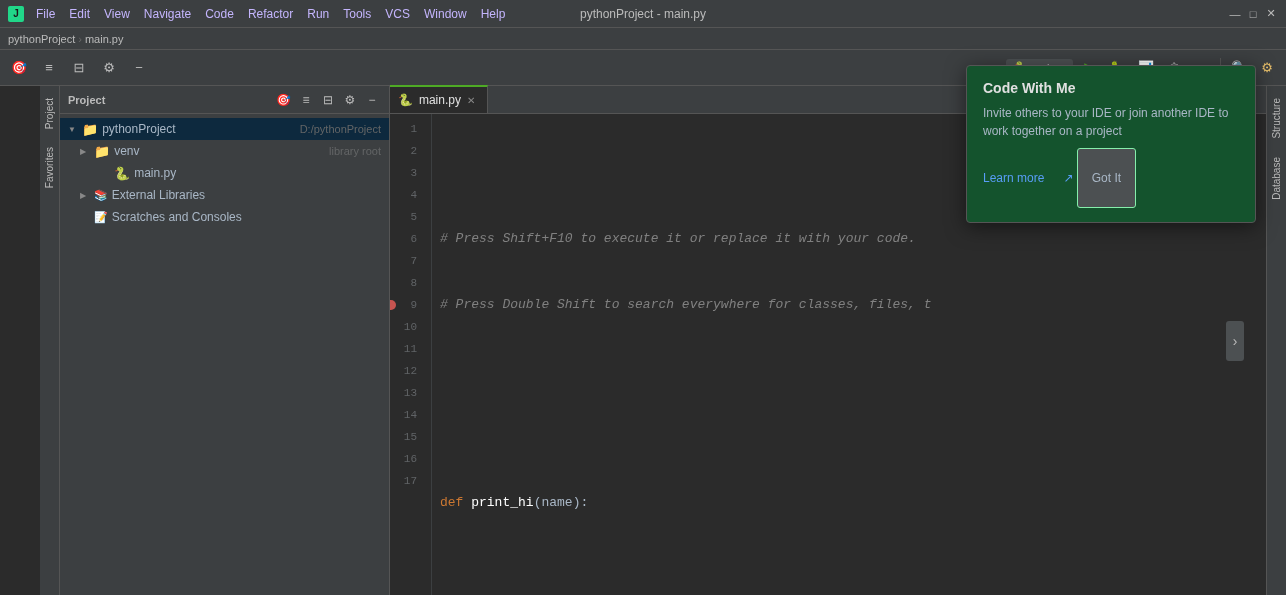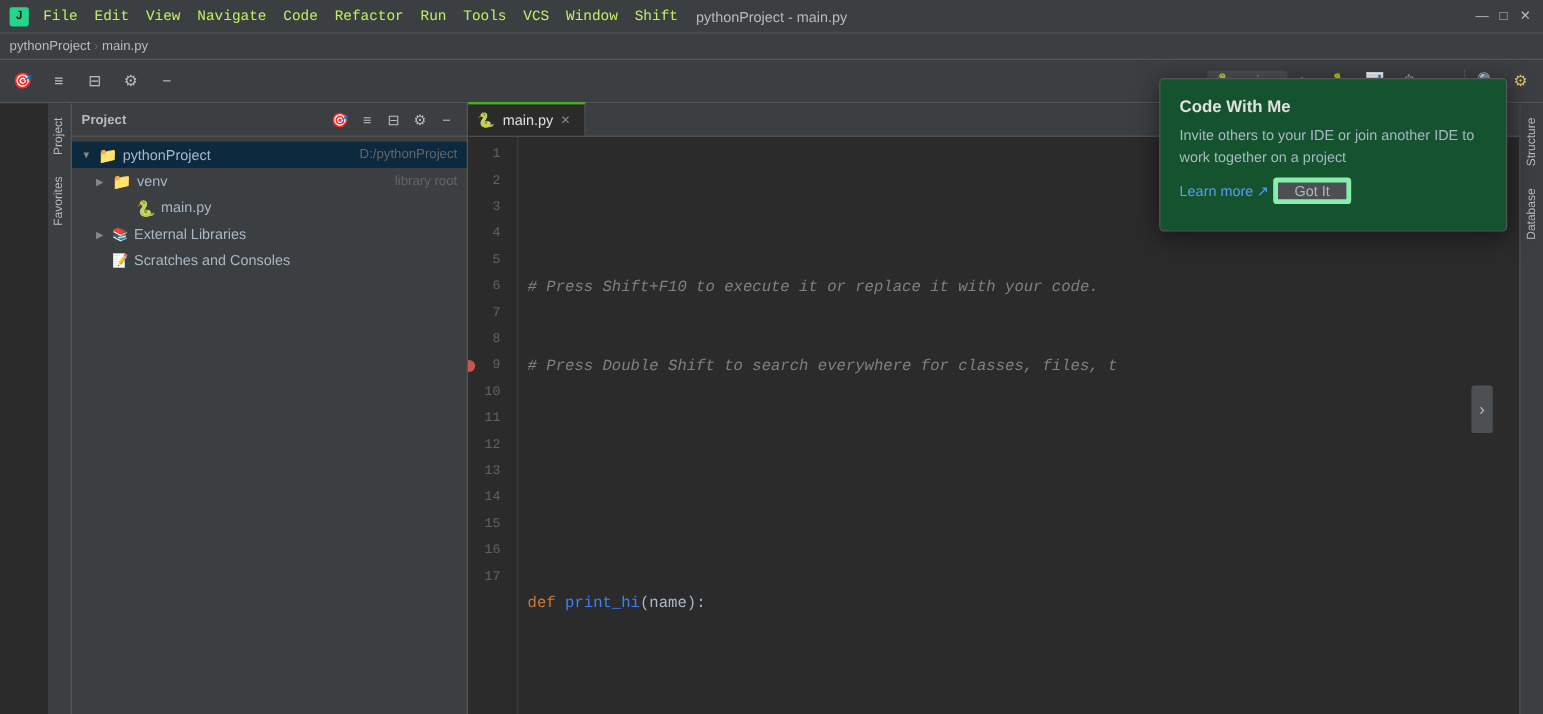--- a/index.html
+++ b/index.html
@@ -38,25 +38,24 @@
       font-weight: bold;
       flex-shrink: 0;
     }
     #title-bar .menu-items {
       display: flex;
       gap: 2px;
       flex: 1;
     }
     #title-bar .menu-item {
       padding: 2px 6px;
-      color: #bef264;
+      color: #c4b5fd;
       cursor: pointer;
       border-radius: 2px;
       font-size: 12px;
-      font-family: Liberation Mono, monospace;
     }
     #title-bar .window-title {
       position: absolute;
       left: 50%;
       transform: translateX(-50%);
       color: #bbb;
       font-size: 12px;
     }
     #title-bar .window-controls {
       display: flex;
@@ -329,21 +328,21 @@
       position: relative;
     }
     .code-line {
       height: 22px;
       display: flex;
       align-items: center;
       position: relative;
     }
     
     .kw { color: #cc7832; }
-    .fn { color: #3b82f6; }
+    .fn { color: #ffffff; }
     .cm { color: #808080; font-style: italic; }
     .op { color: #a9b7c6; }
     .param { color: #a9b7c6; }
 
     
     #right-tabs {
       width: 20px;
       background: #3c3f41;
       border-left: 1px solid #555;
       display: flex;
@@ -385,30 +384,30 @@
       color: #a9b7c6;
       line-height: 1.5;
       margin-bottom: 8px;
     }
     #code-with-me-popup .learn-more {
       color: #589df6;
       font-size: 12px;
       cursor: pointer;
       display: inline-flex;
       align-items: center;
-      gap: 3px;
+      gap: 19px;
       margin-bottom: 12px;
     }
     #code-with-me-popup .got-it-btn {
       display: inline-block;
       background: #4c5052;
       color: #a9b7c6;
-      border: 4px solid #86efac;
+      border: 1px solid #86efac;
       border-radius: 3px;
-      padding: 0 14px;
+      padding: 22px 14px;
       cursor: pointer;
       font-size: 12px;
     }
 
     
     #editor-right-arrow {
       position: absolute;
       right: 22px;
       top: 50%;
       transform: translateY(-50%);
@@ -439,21 +438,21 @@
     <span class="menu-item">File</span>
     <span class="menu-item">Edit</span>
     <span class="menu-item">View</span>
     <span class="menu-item">Navigate</span>
     <span class="menu-item">Code</span>
     <span class="menu-item">Refactor</span>
     <span class="menu-item">Run</span>
     <span class="menu-item">Tools</span>
     <span class="menu-item">VCS</span>
     <span class="menu-item">Window</span>
-    <span class="menu-item">Shift</span>
+    <span class="menu-item">Help</span>
   </div>
   <div class="window-title">pythonProject - main.py</div>
   <div class="window-controls">
     <span class="win-btn">—</span>
     <span class="win-btn">□</span>
     <span class="win-btn">✕</span>
   </div>
 </div>
 
 <div id="breadcrumb-bar">

